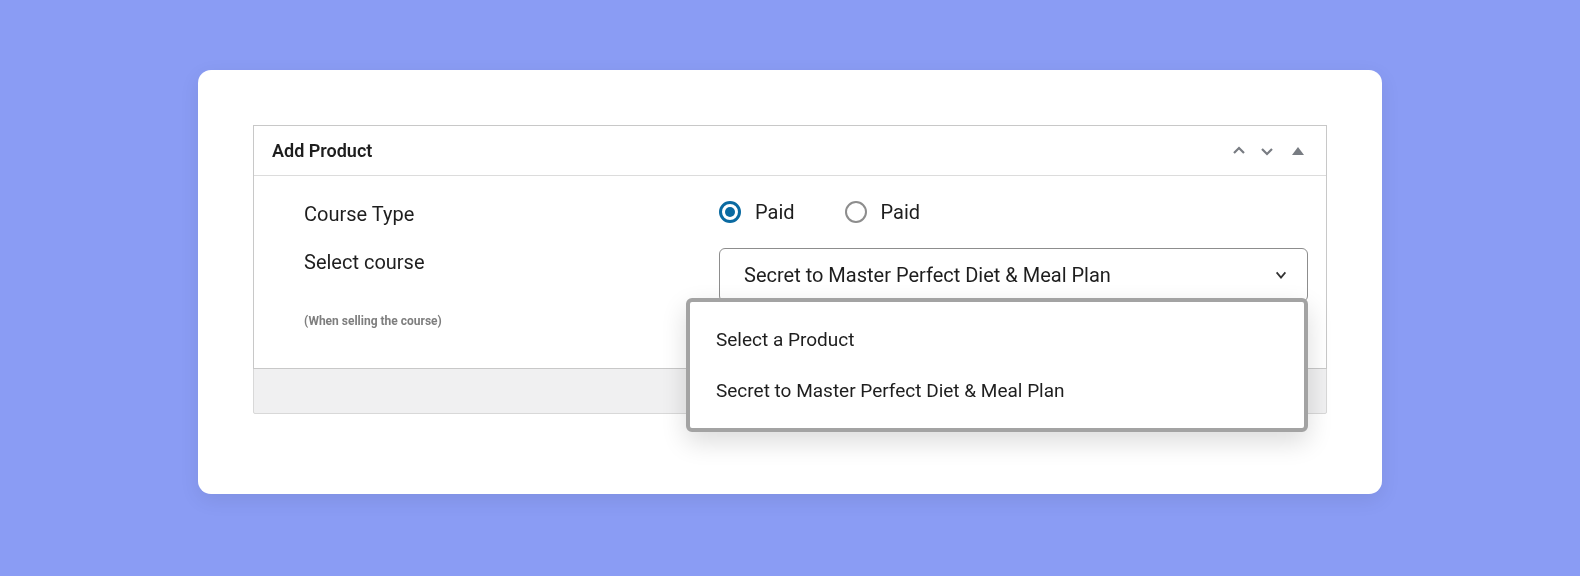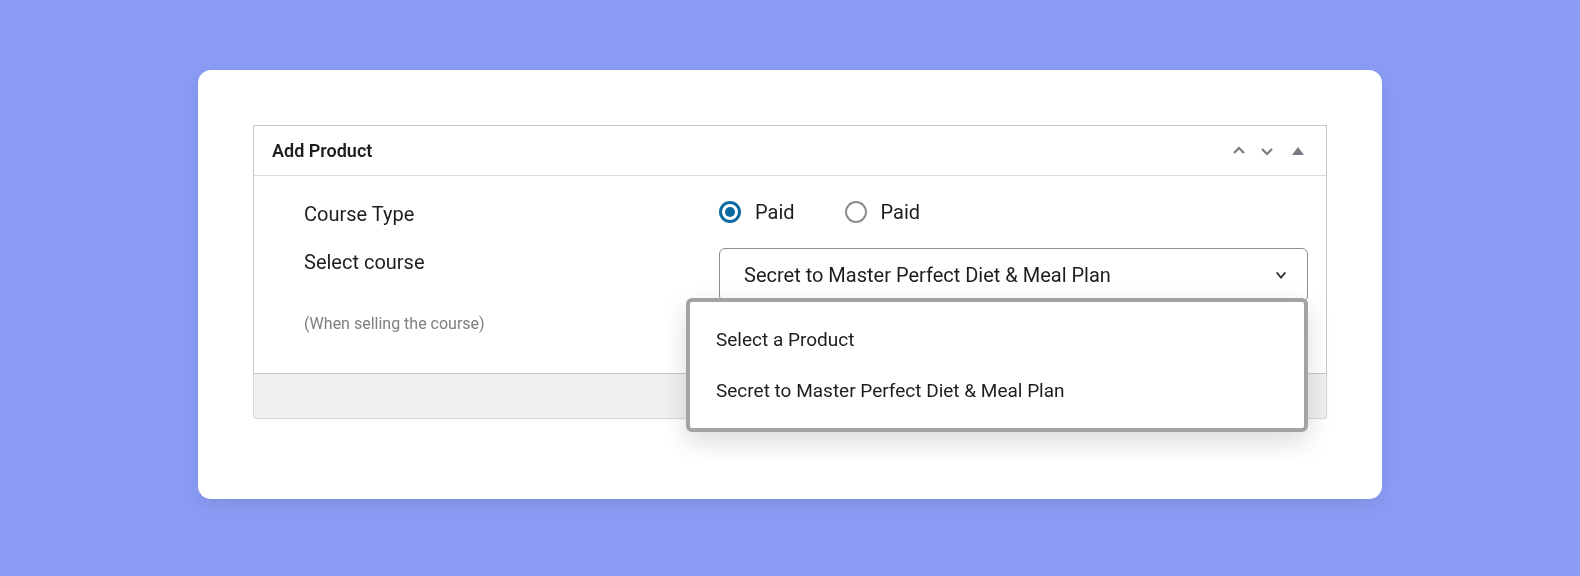--- a/index.html
+++ b/index.html
@@ -78,23 +78,24 @@
   .col-label {
     width: 415px;
     padding-top: 2px;
   }
   .label-main {
     font-size: 20px;
     color: #1e1e1e;
     font-weight: 400;
   }
   .label-sub {
-    font-size: 16px;
+    font-size: 12px;
     color: #7e7e7e;
     margin-top: 40px;
+    font-weight: bold;
   }
   .col-field {
     flex: 1;
   }
 
   .radio-group {
     display: flex;
     align-items: center;
     gap: 50px;
     padding-top: 0;

